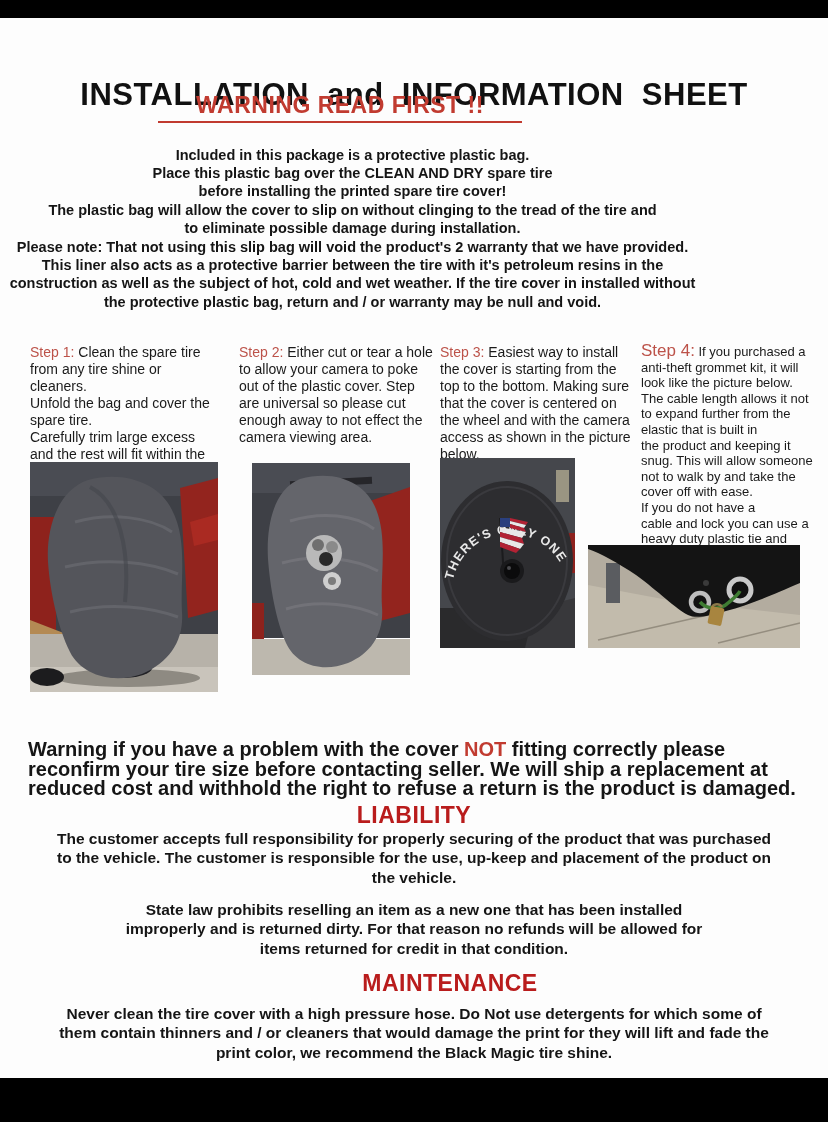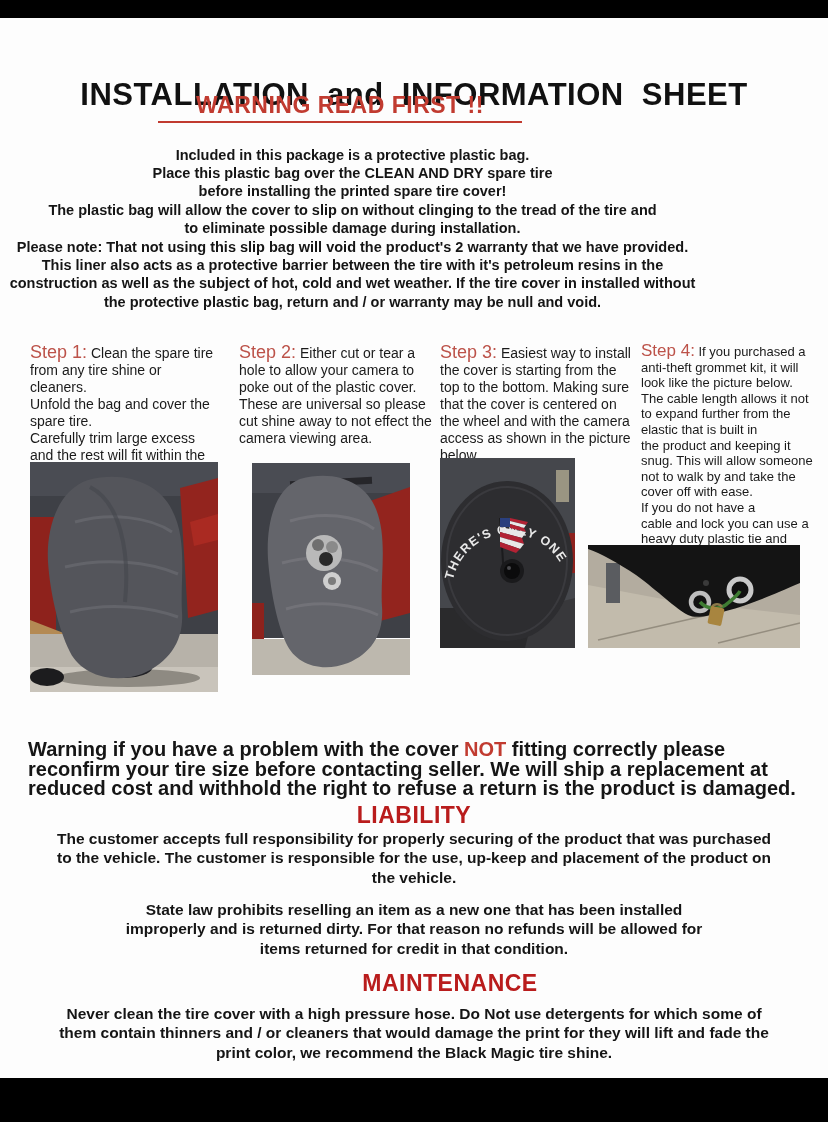--- a/index.html
+++ b/index.html
@@ -40,21 +40,21 @@
   }
 
   .step{
     position:absolute;top:330px;
     font-size:14px;color:#1a1a1a;line-height:17px;
   }
   .step-1{left:30px;width:192px;}
   .step-2{left:239px;width:196px;}
   .step-3{left:440px;width:192px;}
   .step-4{left:641px;width:172px;font-size:13px;line-height:15.6px;}
-  .step-label{color:#bc5249;font-size:18px;}
+  .step-label{color:#bc5249;font-size:14px;}
   .step-4 .step-label{font-size:17px;}
   .step-body{white-space:pre-line;margin-top:10px;}
 
   .photo{position:absolute;display:block;}
   .photo-1{left:30px;top:462px;}
   .photo-2{left:252px;top:463px;}
   .photo-3{left:440px;top:458px;}
   .photo-4{left:588px;top:545px;}
 
   .warning-note{
@@ -99,21 +99,21 @@
 to eliminate possible damage during installation.
 Please note: That not using this slip bag will void the product's 2 warranty that we have provided.
 This liner also acts as a protective barrier between the tire with it's petroleum resins in the
 construction as well as the subject of hot, cold and wet weather.  If the tire cover in installed without
 the protective plastic bag, return and / or warranty may be null and void.</p>
 
   <p class="step step-1"><span class="step-label">Step 1:</span> <span class="step-body">Clean the spare tire from any tire shine or cleaners.
 Unfold the bag and cover the spare tire.
 Carefully trim large excess and the rest will fit within the cover.</span></p>
 
-  <p class="step step-2"><span class="step-label">Step 2:</span> <span class="step-body">Either cut or tear a hole to allow your camera to poke out of the plastic cover. These are universal so please cut shine away to not effect the camera viewing area.</span></p>
+  <p class="step step-2"><span class="step-label">Step 2:</span> <span class="step-body">Either cut or tear a hole to allow your camera to poke out of the plastic cover. Step are universal so please cut enough away to not effect the camera viewing area.</span></p>
 
   <p class="step step-3"><span class="step-label">Step 3:</span> <span class="step-body">Easiest way to install the cover is starting from the top to the bottom. Making sure that the cover is centered on the wheel and with the camera access as shown in the picture below.</span></p>
 
   <p class="step step-4"><span class="step-label">Step 4:</span> <span class="step-body">If you purchased a anti-theft grommet kit, it will look like the picture below. The cable length allows it not to expand further from the elastic that is built in
 the product and keeping it snug. This will allow someone not to walk by and take the cover off with ease.
 If you do not have a
 cable and lock you can use a heavy duty plastic tie and draw it tight.</span></p>
 
   <svg class="photo photo-1" width="188" height="230" viewBox="0 0 188 230">
     <rect x="0" y="0" width="188" height="175" fill="#3e4046"></rect>

